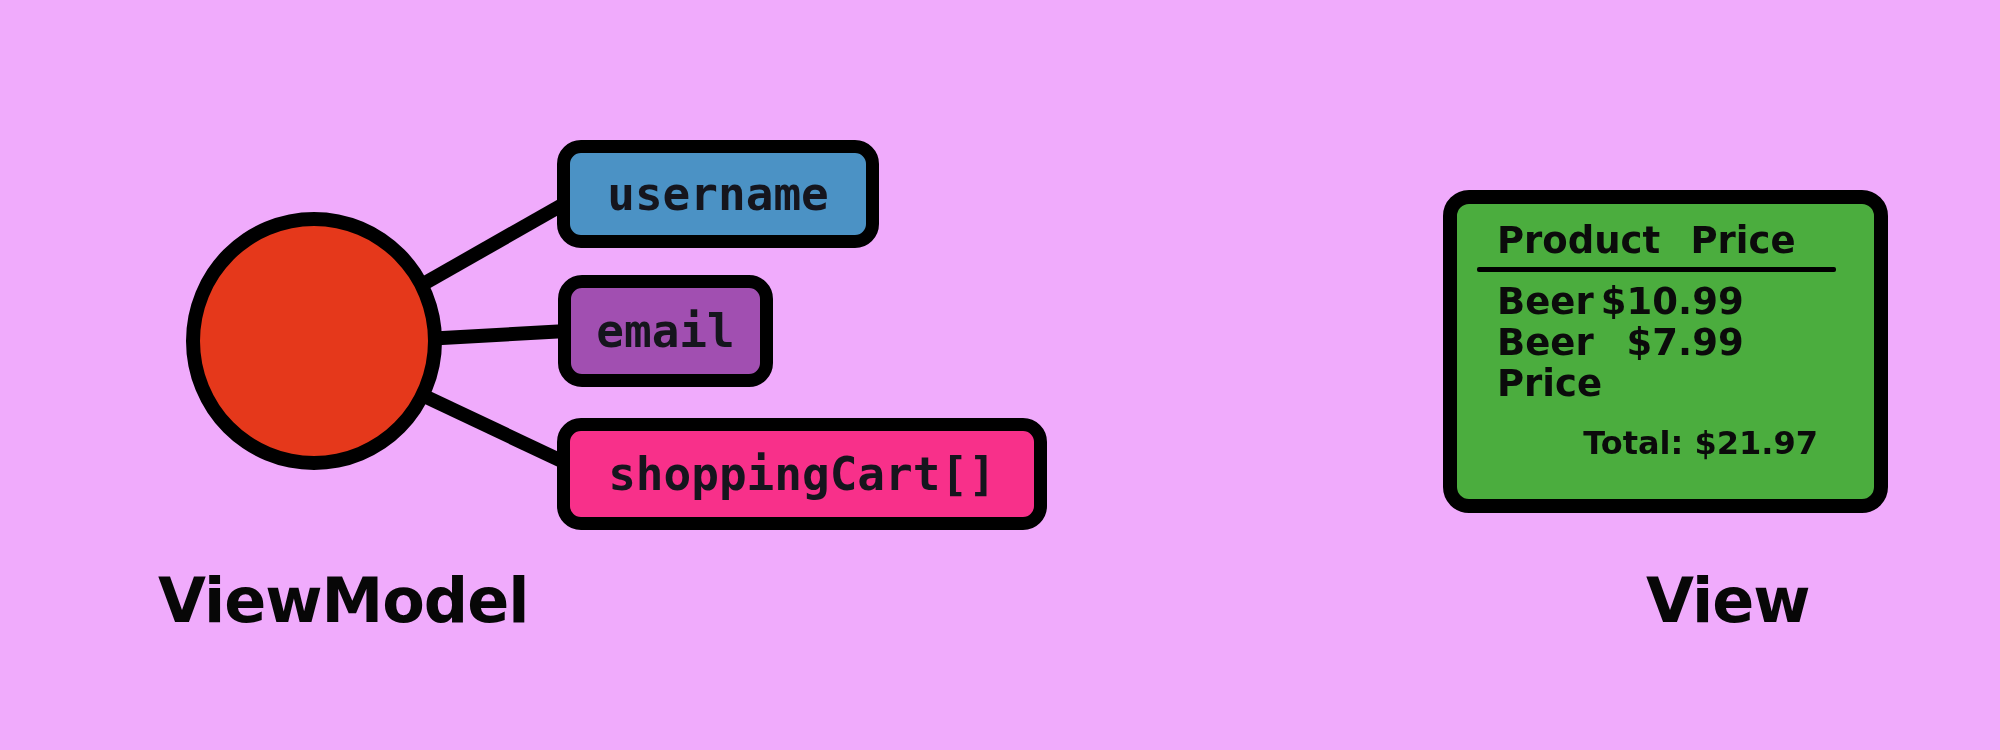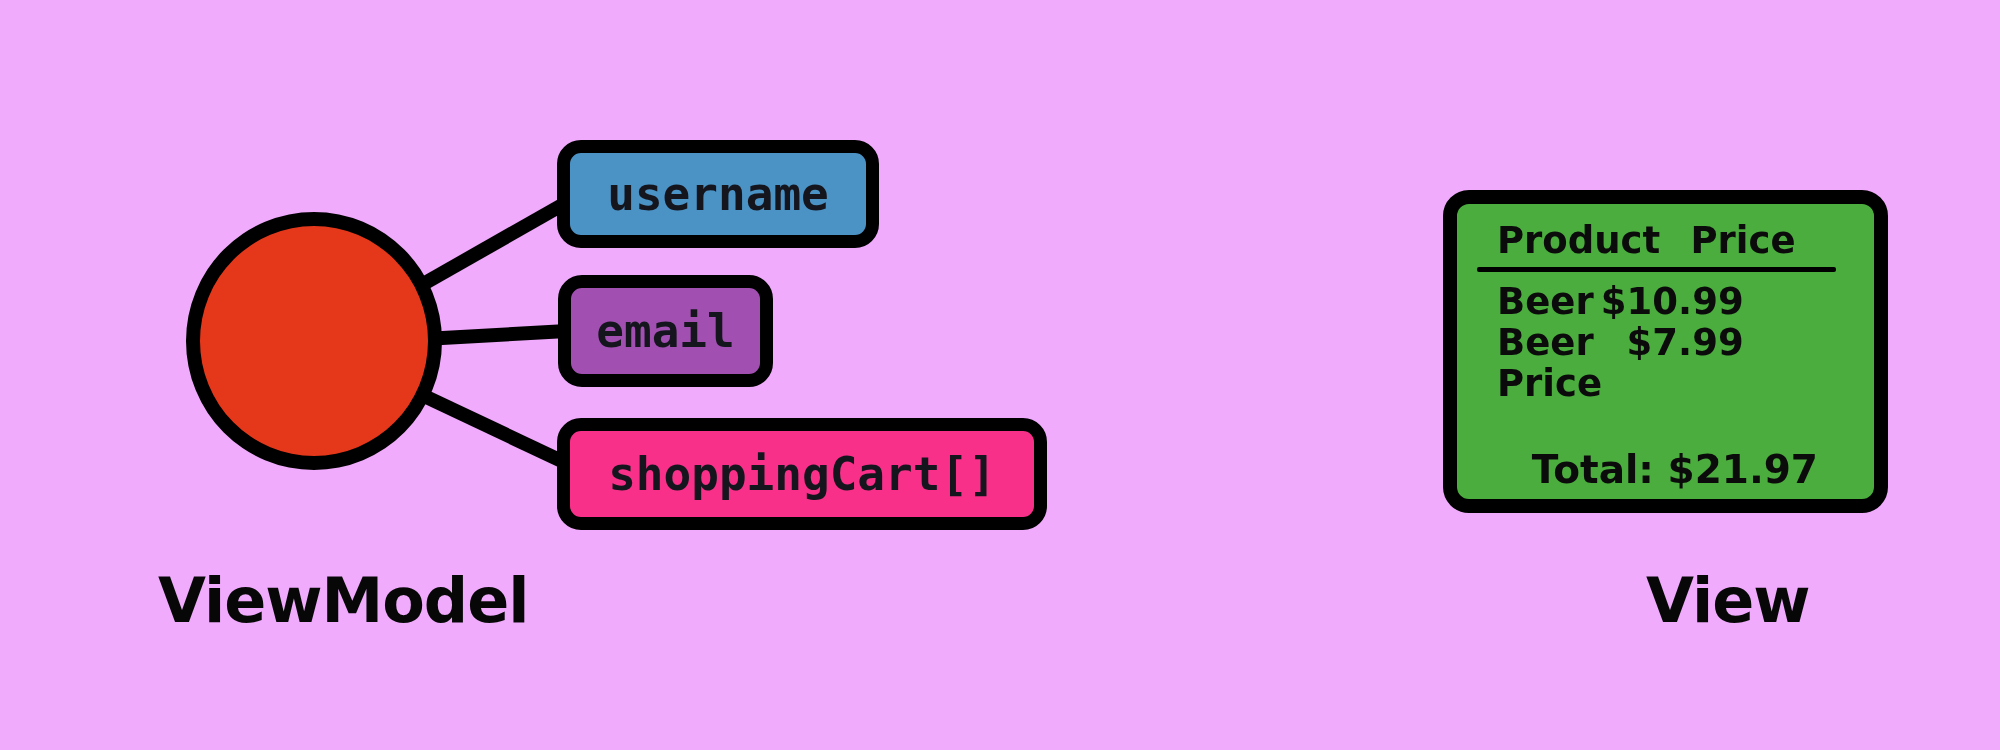--- a/index.html
+++ b/index.html
@@ -82,23 +82,23 @@
     border-radius: 2px;
   }
   .table-row {
     display: flex;
     font-size: 37px;
     font-weight: bold;
     line-height: 41px;
   }
   .price-cell { width: 150px; text-align: right; }
   .total-row {
-    margin-top: 45px;
+    margin-top: 18px;
     text-align: right;
-    font-size: 39px;
+    font-size: 32px;
     font-weight: bold;
     line-height: 42px;
   }
 </style>
 </head>
 <body>
 
 <div class="canvas">
 
   <svg class="connector-layer" viewBox="0 0 2000 750">

